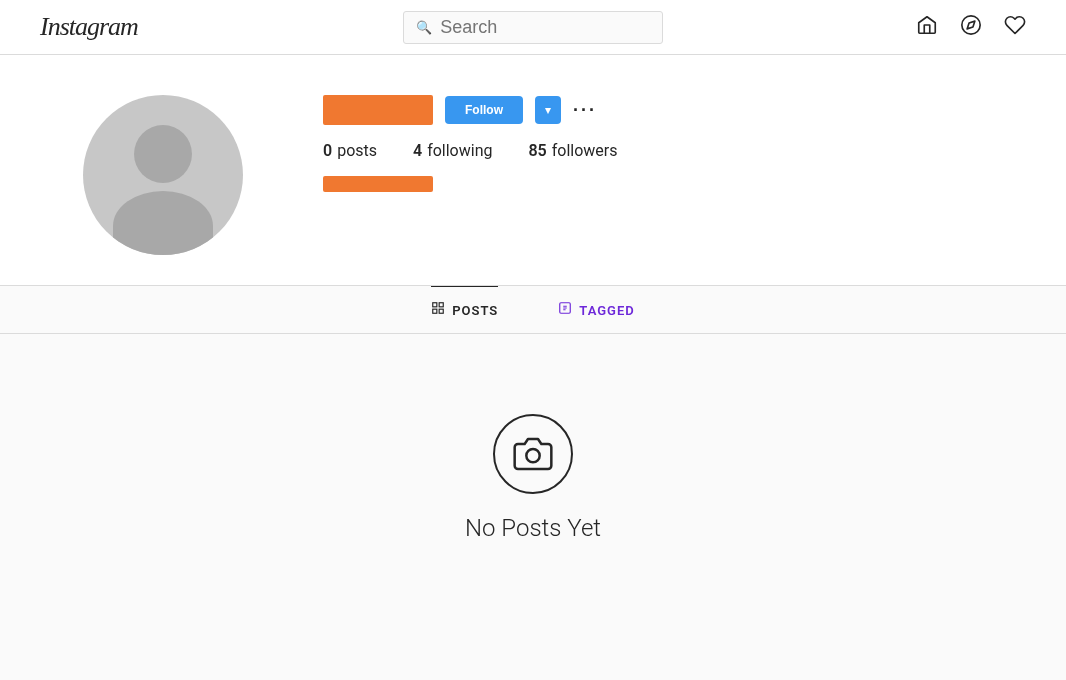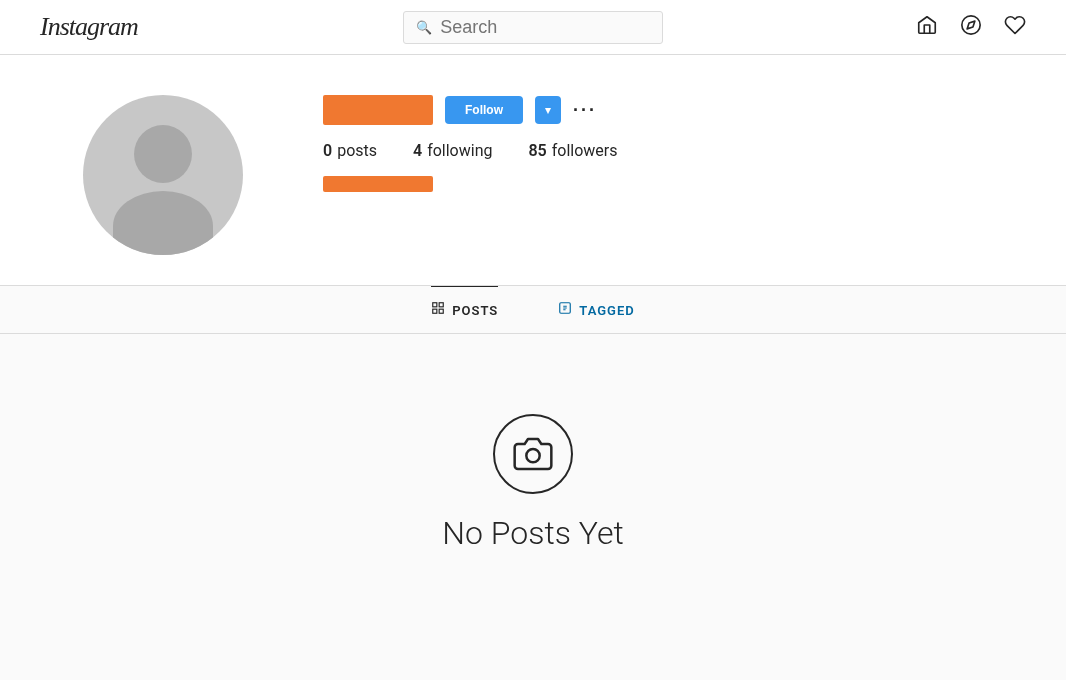--- a/index.html
+++ b/index.html
@@ -199,21 +199,21 @@
       margin-top: 0;
     }
     .tab-item {
       display: flex;
       align-items: center;
       gap: 7px;
       padding: 14px 0;
       font-size: 13px;
       letter-spacing: 1px;
       font-weight: 600;
-      color: #0369a1;
+      color: #6d28d9;
       cursor: pointer;
       border-top: 1px solid transparent;
       text-transform: uppercase;
     }
     .tab-item.active {
       color: #262626;
       border-top: 1px solid #262626;
     }
     .tab-icon {
       font-size: 15px;
@@ -235,21 +235,21 @@
       border: 2px solid #262626;
       display: flex;
       align-items: center;
       justify-content: center;
     }
     .camera-icon-svg {
       width: 40px;
       height: 40px;
     }
     .no-posts-text {
-      font-size: 32px;
+      font-size: 24px;
       font-weight: 300;
       color: #262626;
     }
   </style>
 </head>
 <body>
 
 <nav class="navbar">
   <div class="navbar-logo">Instagram</div>
 

